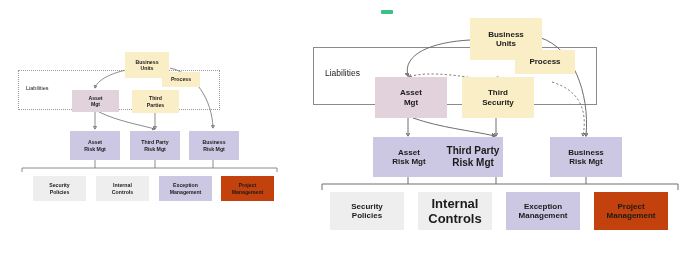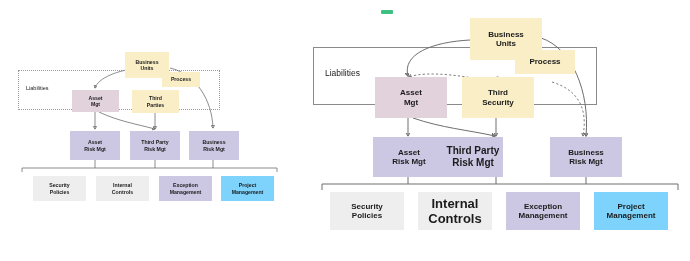--- a/index.html
+++ b/index.html
@@ -20,21 +20,21 @@
     font-weight:700;
     box-sizing:border-box;
     white-space:pre-line;
   }
 
   
   .c-yellow{background:#faeec6;}
   .c-pink  {background:#e2d2dc;}
   .c-purple{background:#ccc7e3;}
   .c-grey  {background:#eeeeee;}
-  .c-green {background:#7dd3fc;}
+  .c-green {background:#c2410c;}
 
   
   .frame{position:absolute;box-sizing:border-box;}
   .frame-solid{border:1px solid #8a8a8a;background:transparent;}
   .frame-dotted{border:1px dotted #9a9a9a;background:transparent;}
   .frame-label{
     position:absolute;font-weight:400;color:#1b1b1b;white-space:nowrap;
   }
 
   

